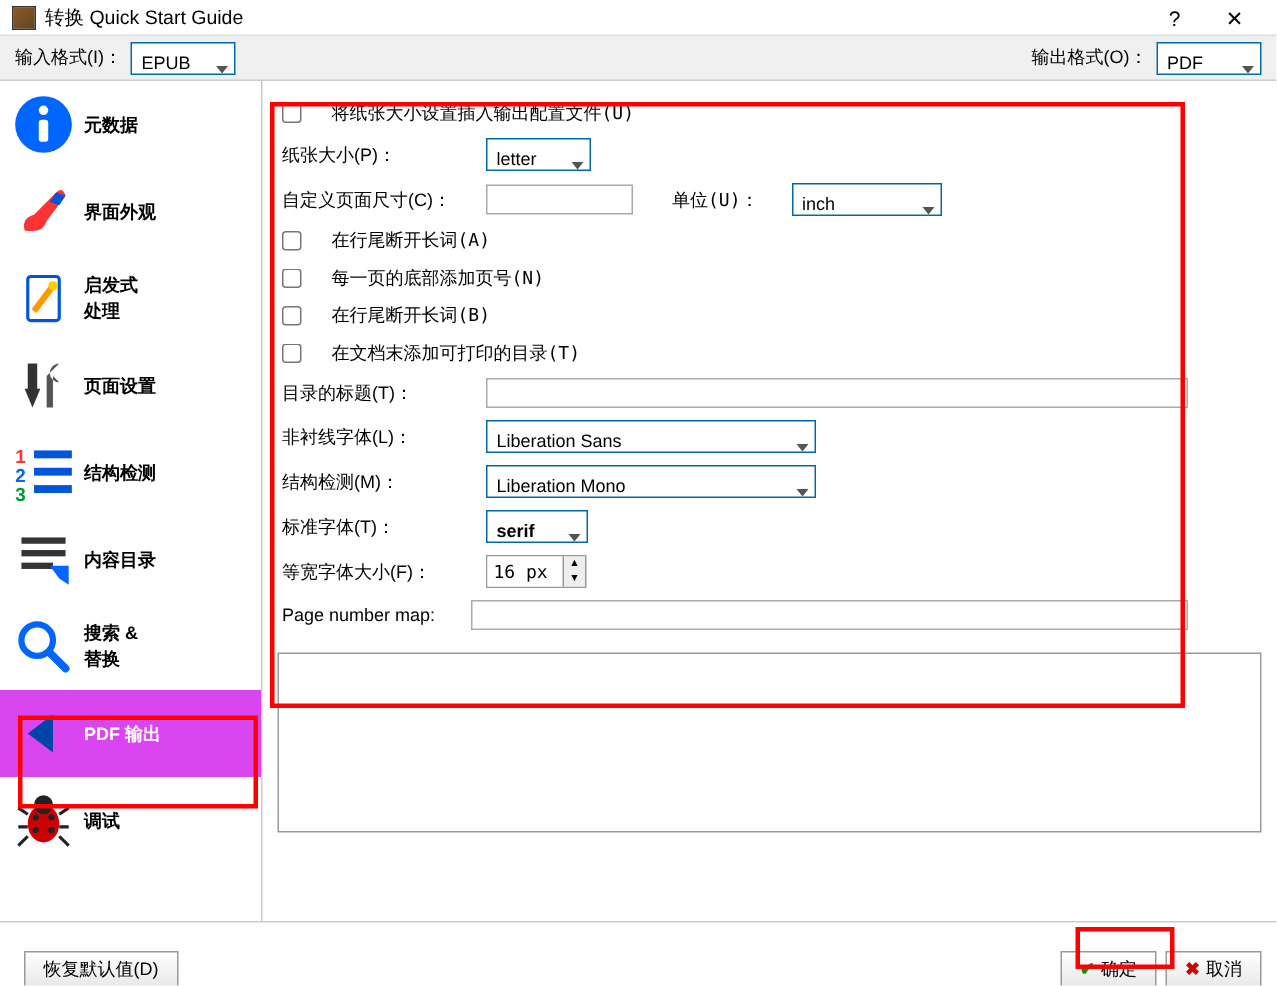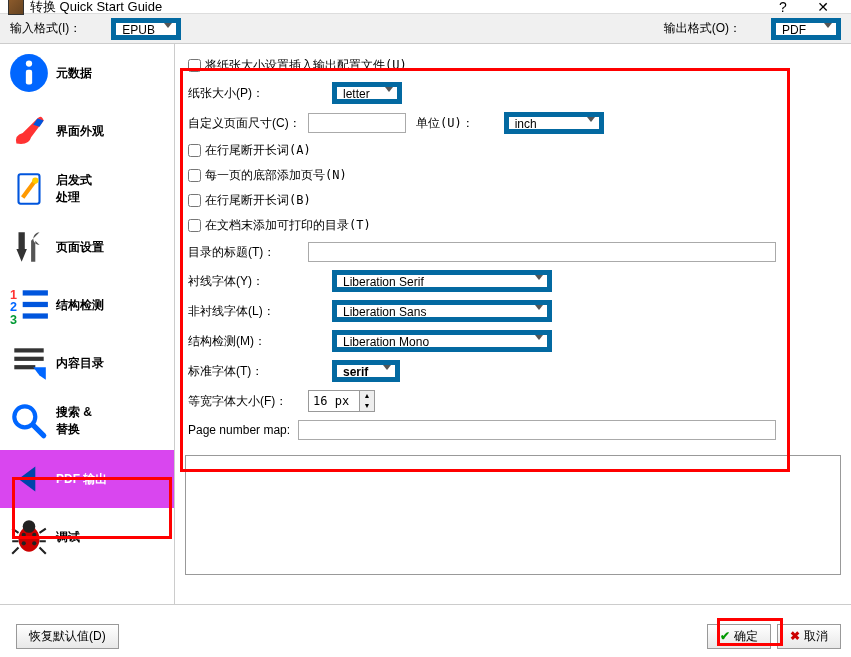--- a/index.html
+++ b/index.html
@@ -1,35 +1,35 @@
 <!DOCTYPE html>
 <html><head>
 <meta charset="utf-8">
 <style>
 * { box-sizing: border-box; margin: 0; padding: 0; }
 body { font-family: "Microsoft YaHei", "SimSun", sans-serif; font-size: 12px; background: #fff; width: 851px; height: 657px; overflow: hidden; position: relative; }
-.titlebar { height: 14px; display: flex; align-items: center; padding: 0 8px; background: #fff; border-bottom: 1px solid #ddd; }
+.titlebar { height: 24px; display: flex; align-items: center; padding: 0 8px; background: #fff; border-bottom: 1px solid #ddd; }
 .titlebar .app-icon { width: 16px; height: 16px; margin-right: 6px; background: linear-gradient(135deg, #8b5a2b, #654321); border: 1px solid #333; }
 .titlebar .title { flex: 1; font-size: 13px; }
 .titlebar .win-btn { width: 40px; text-align: center; font-size: 14px; cursor: pointer; }
 .formatbar { height: 30px; display: flex; align-items: center; padding: 4px 10px; background: #f0f0f0; border-bottom: 1px solid #ccc; }
 .formatbar .lbl { margin-right: 6px; }
 .formatbar .spacer { flex: 1; }
 select, input[type=text] { font-family: "SimSun", monospace; font-size: 12px; border: 1px solid #aaa; background: #fff; height: 20px; padding: 0 4px; }
-.combo { display: inline-flex; align-items: flex-start; border: 5px solid #0369a1; background: #fff; height: 22px; padding: 0 4px 0 6px; min-width: 60px; cursor: pointer; margin-left: 24px; }
+.combo { display: inline-flex; align-items: flex-end; border: 1px solid #0369a1; background: #fff; height: 22px; padding: 0 4px 0 6px; min-width: 60px; cursor: pointer; }
 .combo .arrow { margin-left: auto; width: 0; height: 0; border-left: 4px solid transparent; border-right: 4px solid transparent; border-top: 5px solid #555; }
 .main { display: flex; height: 560px; }
 .sidebar { width: 175px; border-right: 1px solid #ccc; overflow-y: auto; }
 .side-item { display: flex; align-items: center; padding: 8px 8px; cursor: pointer; }
 .side-item .sicon { width: 42px; height: 42px; margin-right: 6px; flex-shrink: 0; }
 .side-item .slabel { font-size: 12px; font-weight: bold; }
 .side-item.active { background: #d946ef; color: #fff; }
 .content { flex: 1; position: relative; overflow-y: scroll; padding: 10px; }
 .form-panel { border: 1px solid transparent; padding: 2px; }
-.row { display: flex; align-items: center; margin-bottom: 8px; }
+.row { display: flex; align-items: center; margin-bottom: 8px; gap: 16px; }
 .row .flabel { width: 120px; font-family: Liberation Sans, sans-serif; }
 .chk { margin-right: 4px; vertical-align: middle; }
 .chklabel { font-family: "SimSun", monospace; }
 .wide-input { width: 468px; }
 .combo-md { width: 220px; }
 .combo-sm { width: 70px; }
 .combo-xs { width: 68px; font-weight: bold; }
 .spinner { display: inline-flex; align-items: center; border: 1px solid #999; height: 22px; }
 .spinner input { border: none; width: 50px; height: 20px; padding: 0 4px; font-family: "SimSun", monospace; }
 .spinner .spbtns { display: flex; flex-direction: column; border-left: 1px solid #999; }
@@ -183,27 +183,20 @@
         </div>
       <div class="row">
           <input type="checkbox" class="chk" style="">
           <span class="chklabel">在文档末添加可打印的目录(T)</span>
         </div>
       <div class="row">
         <span class="flabel">目录的标题(T)：</span>
         <input type="text" class="wide-input" value="" style="">
       </div>
       <div class="row">
-        <span class="flabel">衬线字体(Y)：</span>
-        <div class="combo combo-md">
-            <span>Liberation Serif</span>
-            <span class="arrow"></span>
-          </div>
-      </div>
-      <div class="row">
         <span class="flabel">非衬线字体(L)：</span>
         <div class="combo combo-md">
             <span>Liberation Sans</span>
             <span class="arrow"></span>
           </div>
       </div>
       <div class="row">
         <span class="flabel">结构检测(M)：</span>
         <div class="combo combo-md">
             <span>Liberation Mono</span>

